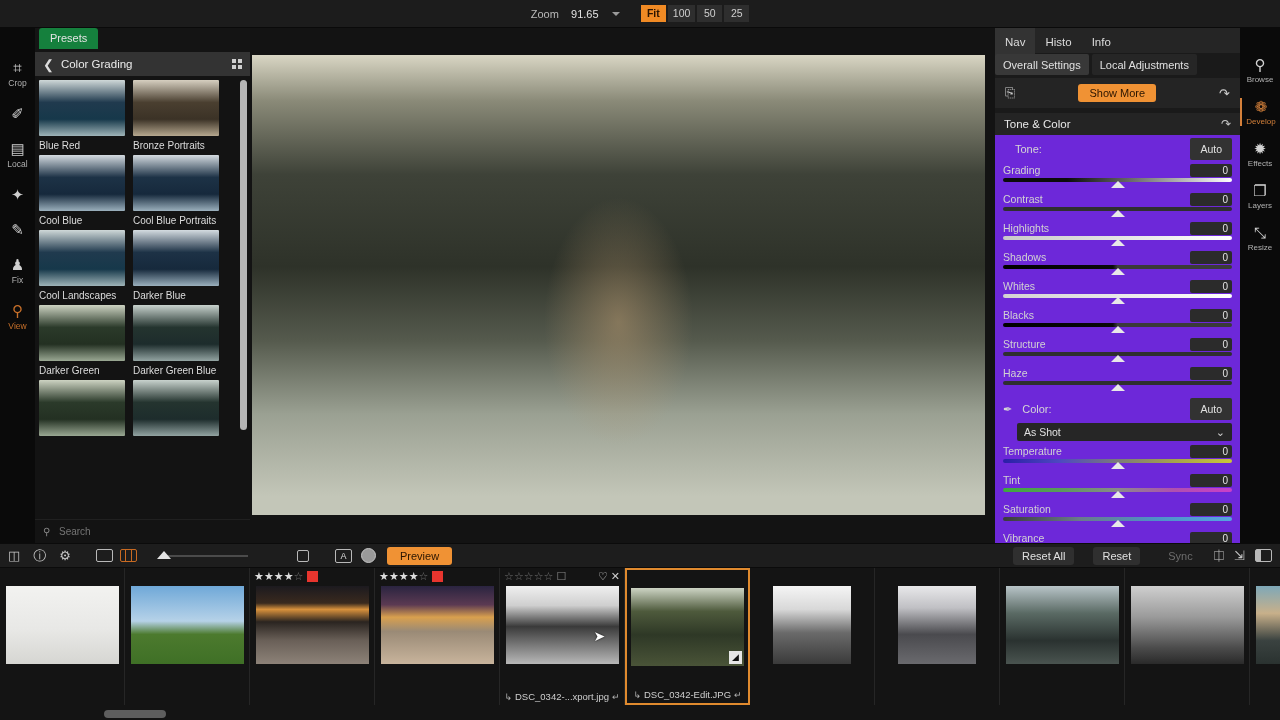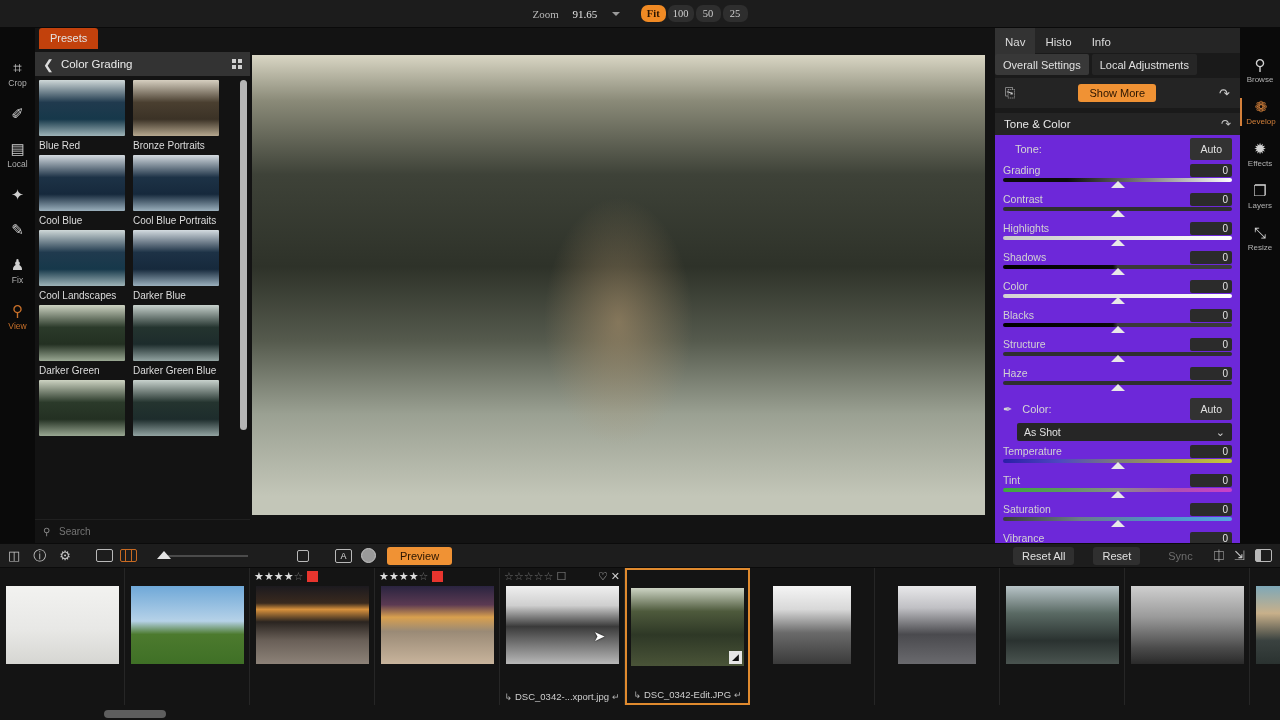--- a/index.html
+++ b/index.html
@@ -13,52 +13,52 @@
   }
   .app { position: relative; width: 1280px; height: 720px; }
 
   
   .topbar {
     position: absolute; top: 0; left: 0; width: 1280px; height: 28px;
     background: #1c1c1c; display: flex; align-items: center;
     justify-content: center; gap: 0;
     border-bottom: 1px solid #0a0a0a;
   }
-  .zoom-wrap { display: flex; align-items: center; gap: 9px; font-size: 11px; font-family: Liberation Serif, serif; }
+  .zoom-wrap { display: flex; align-items: center; gap: 9px; font-size: 11px; }
   .zoom-label { color: #b9b9b9; }
   .zoom-value { color: #e2e2e2; font-size: 11px; min-width: 34px; text-align: center;}
   .caret-dn {
     width: 0; height: 0; border-left: 4px solid transparent;
     border-right: 4px solid transparent; border-top: 4px solid #9a9a9a;
     margin-left: 1px;
   }
   .zoom-btns { display: flex; margin-left: 12px; gap: 2px; }
   .zbtn {
     min-width: 25px; height: 17px; line-height: 17px; text-align: center;
-    font-size: 10.5px; color: #cfcfcf; background: #2e2e2e; border-radius: 7px;
+    font-size: 10.5px; color: #cfcfcf; background: #2e2e2e; border-radius: 0;
     padding: 0 5px;
   }
   .zbtn.active { background: #f08a24; color: #2a1400; font-weight: bold; }
 
   
   .leftrail {
     position: absolute; left: 0; top: 28px; width: 35px; height: 515px;
     background: #0a0a0a; display: flex; flex-direction: column;
     align-items: center; padding-top: 30px;
   }
   .tool { width: 35px; margin-bottom: 16px; text-align: center; cursor: pointer; }
   .tool .glyph { display: block; height: 19px; line-height: 19px; font-size: 15px; color: #cfcfcf; }
   .tool .tlabel { display: block; font-size: 8.5px; color: #b0b0b0; margin-top: 1px; }
   .tool.view .glyph, .tool.view .tlabel { color: #c8702a; }
 
   
   .presets-tabrow { position: absolute; left: 35px; top: 28px; width: 215px; height: 24px; background:#141414;}
   .ptab {
     display:inline-block; margin-left: 4px; padding: 4px 11px 5px; font-size: 11px;
-    background: #c2410c; color: #e3e3e3; border-radius: 3px 3px 0 0;
+    background: #15803d; color: #e3e3e3; border-radius: 3px 3px 0 0;
   }
   .presets-panel {
     position: absolute; left: 35px; top: 52px; width: 215px; height: 491px;
     background: #131313; overflow: hidden;
   }
   .pheader {
     height: 24px; background: #333333; display: flex; align-items: center;
     padding: 0 8px; font-size: 11.5px; color: #eaeaea;
   }
   .pback { font-size: 13px; margin-right: 7px; color: #dcdcdc; }
@@ -467,21 +467,21 @@
               <span>Shadows</span>
               <span class="slider-val">0</span>
             </div>
             <div class="track-wrap">
               <span class="track t-shadows"></span>
               <span class="knob"></span>
             </div>
           </div>
           <div class="slider-row">
             <div class="slider-top">
-              <span>Color</span>
+              <span>Whites</span>
               <span class="slider-val">0</span>
             </div>
             <div class="track-wrap">
               <span class="track t-whites"></span>
               <span class="knob"></span>
             </div>
           </div>
           <div class="slider-row">
             <div class="slider-top">
               <span>Blacks</span>

